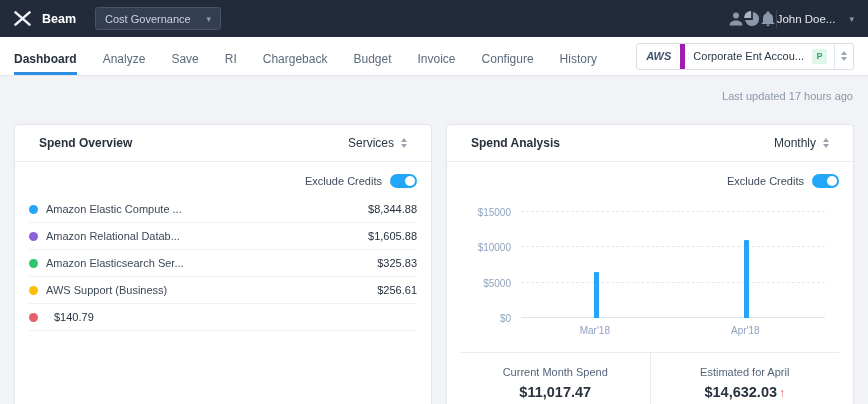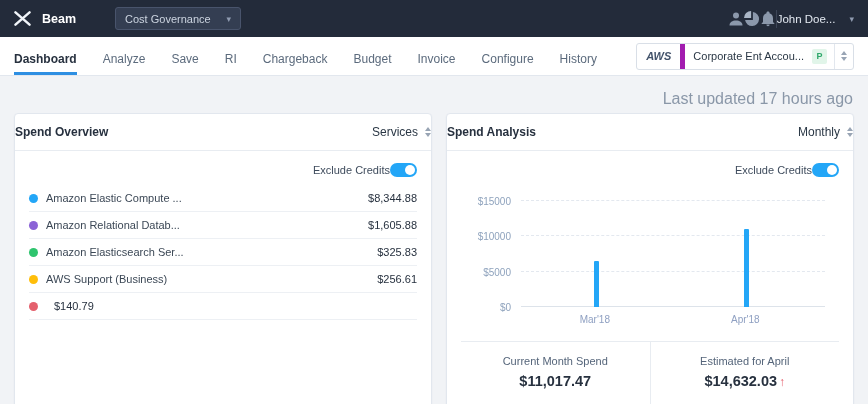--- a/index.html
+++ b/index.html
@@ -13,21 +13,21 @@
   button { font-family: inherit; }
 
   
   .topbar {
     height: 37px; background: #232b3a;
     display: flex; align-items: center; justify-content: space-between;
     padding: 0 14px;
   }
   .tb-left { display: flex; align-items: center; gap: 11px; }
   .logo { display: flex; align-items: center; }
-  .brand { color: #ffffff; font-size: 12.5px; font-weight: bold; margin-right: 28px; }
+  .brand { color: #ffffff; font-size: 12.5px; font-weight: bold; margin-right: 8px; }
   .cg-btn {
     display: flex; align-items: center; justify-content: space-between;
     width: 126px; height: 23px; background: #343e52;
     border: 1px solid #49546c; border-radius: 3px;
     color: #ccd4e0; font-size: 11px; padding: 0 9px; cursor: pointer;
   }
   .caret { font-size: 9px; color: #8f9bb0; margin-left: 8px; }
   .tb-right { display: flex; align-items: center; }
   .tb-icon { width: 16px; height: 16px; display: flex; cursor: pointer; }
   .tb-divider { width: 1px; height: 18px; background: #3c4557; }
@@ -58,37 +58,37 @@
   }
   .acct-arrows { border-left: 1px solid #e2e7ee; height: 100%; display: flex; align-items: center; padding: 0 6px; }
 
   .sort-arrows { display: inline-flex; flex-direction: column; gap: 2px; margin-left: 7px; }
   .sort-arrows i { width: 0; height: 0; border-left: 3px solid transparent; border-right: 3px solid transparent; display: block; }
   .sort-arrows .up { border-bottom: 4px solid #98a4b4; }
   .sort-arrows .down { border-top: 4px solid #98a4b4; }
 
   
   .content { padding: 12px 14px 0; }
-  .last-updated { text-align: right; font-size: 16px; color: #8a97a8; margin: 2px 1px 5px; }
+  .last-updated { text-align: right; font-size: 11px; color: #8a97a8; margin: 2px 1px 22px; }
   .cards { display: flex; gap: 14px; align-items: flex-start; }
   .card {
     background: #fff; border: 1px solid #e2e7ee; border-radius: 4px;
     box-shadow: 0 1px 2px rgba(40,50,70,0.05); height: 312px; overflow: hidden;
   }
   .card.overview { width: 418px; flex: none; }
   .card.analysis { flex: 1; }
   .card-header {
     display: flex; align-items: center; justify-content: space-between;
-    padding: 11px 0; border-bottom: 1px solid #e8ecf1;
+    padding: 11px 24px; border-bottom: 1px solid #e8ecf1;
   }
   .card-title { font-size: 12px; font-weight: bold; color: #27313f; }
   .card-dd { display: flex; align-items: center; background: none; border: none; font-size: 12px; color: #2a3745; cursor: pointer; }
   .card-body { padding: 10px 14px 0; }
 
-  .toggle-row { display: flex; justify-content: flex-end; align-items: center; margin: 2px 0 8px; }
+  .toggle-row { display: flex; justify-content: flex-end; align-items: center; gap: 8px; margin: 2px 0 8px; }
   .toggle-label { font-size: 11px; color: #3f4c5d; }
   .toggle { width: 27px; height: 14px; border-radius: 8px; background: #23a6f7; position: relative; cursor: pointer; display: inline-block; flex: none; }
   .toggle .knob { position: absolute; top: 2px; right: 2px; width: 10px; height: 10px; border-radius: 50%; background: #fff; }
 
   
   .overview-flex { display: flex; align-items: center; gap: 18px; }
   .donut { width: 160px; height: 160px; border-radius: 50%; position: relative; flex: none; background: #23a6f7; }
   .donut-hole {
     position: absolute; inset: 12px; background: #fff; border-radius: 50%;
     display: flex; flex-direction: column; align-items: center; justify-content: center; text-align: center;

